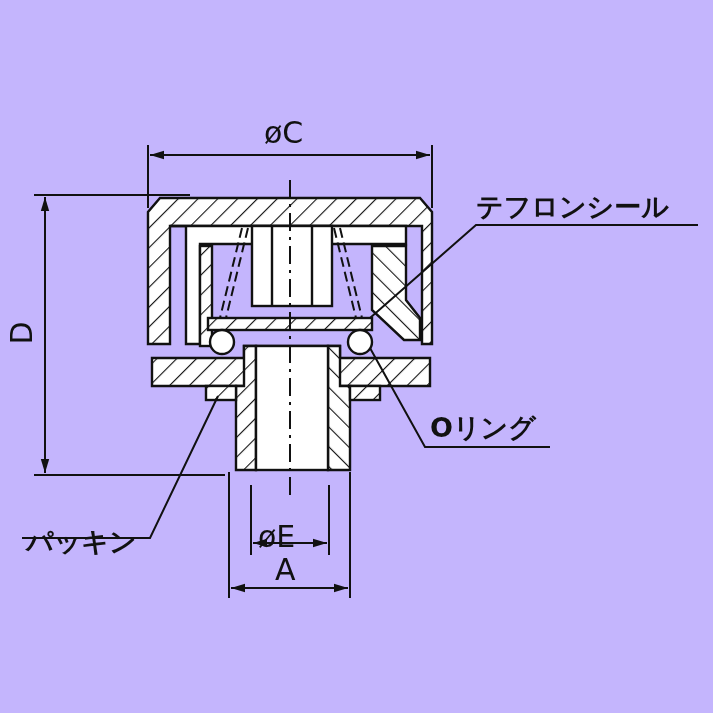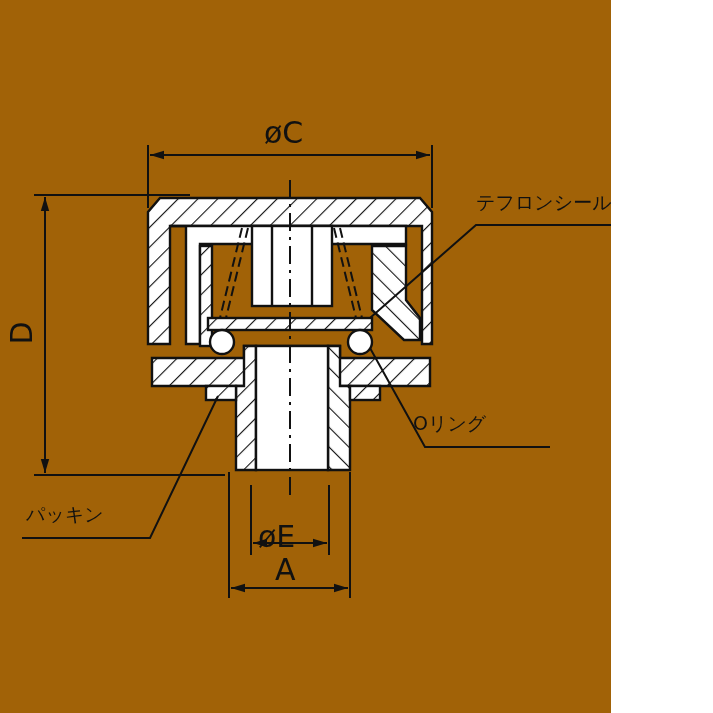--- a/index.html
+++ b/index.html
@@ -1,20 +1,20 @@
 <!DOCTYPE html>
 <html><head>
 <meta charset="utf-8">
 <style>
   html, body { margin:0; padding:0; background:#ffffff; }
-  #canvas { position:relative; width:611px; height:713px; background:#a16207; overflow:hidden; }
+  #canvas { position:relative; width:713px; height:713px; background:#c4b5fd; overflow:hidden; }
   svg { position:absolute; left:0; top:0; }
   .lbl { position:absolute; font-family:"DejaVu Sans", sans-serif; color:#111; white-space:nowrap; line-height:1; }
   .dim { font-size:30px; }
-  .jp { font-size:19px; }
+  .jp { font-size:27px;font-weight:bold; }
 </style>
 </head>
 <body>
 
 <div id="canvas">
 <svg width="713" height="713" viewBox="0 0 713 713">
   <defs>
     <pattern id="hatch" patternUnits="userSpaceOnUse" width="14" height="14" patternTransform="rotate(45)">
       <rect width="14" height="14" fill="#fff"></rect>
       <line x1="0" y1="0" x2="0" y2="14" stroke="#111" stroke-width="2.2"></line>
@@ -92,15 +92,15 @@
     <polyline points="218,396 150,538 22,538"></polyline>
   </g>
 </svg>
 
 <div class="lbl dim" style="left:264px;top:118px;">øC</div>
 <div class="lbl dim" style="left:10px;top:318px;transform:rotate(-90deg);">D</div>
 <div class="lbl dim" style="left:258px;top:506px;margin-top:16px;">øE</div>
 <div class="lbl dim" style="left:275px;top:555px;">A</div>
 
 <div class="lbl jp" style="left:476px;top:193px;">テフロンシール</div>
-<div class="lbl jp" style="left:413px;top:414px;">Oリング</div>
-<div class="lbl jp" style="left:26px;top:505px;">パッキン</div>
+<div class="lbl jp" style="left:430px;top:414px;">Oリング</div>
+<div class="lbl jp" style="left:26px;top:528px;">パッキン</div>
 </div>
 
 </body></html>

